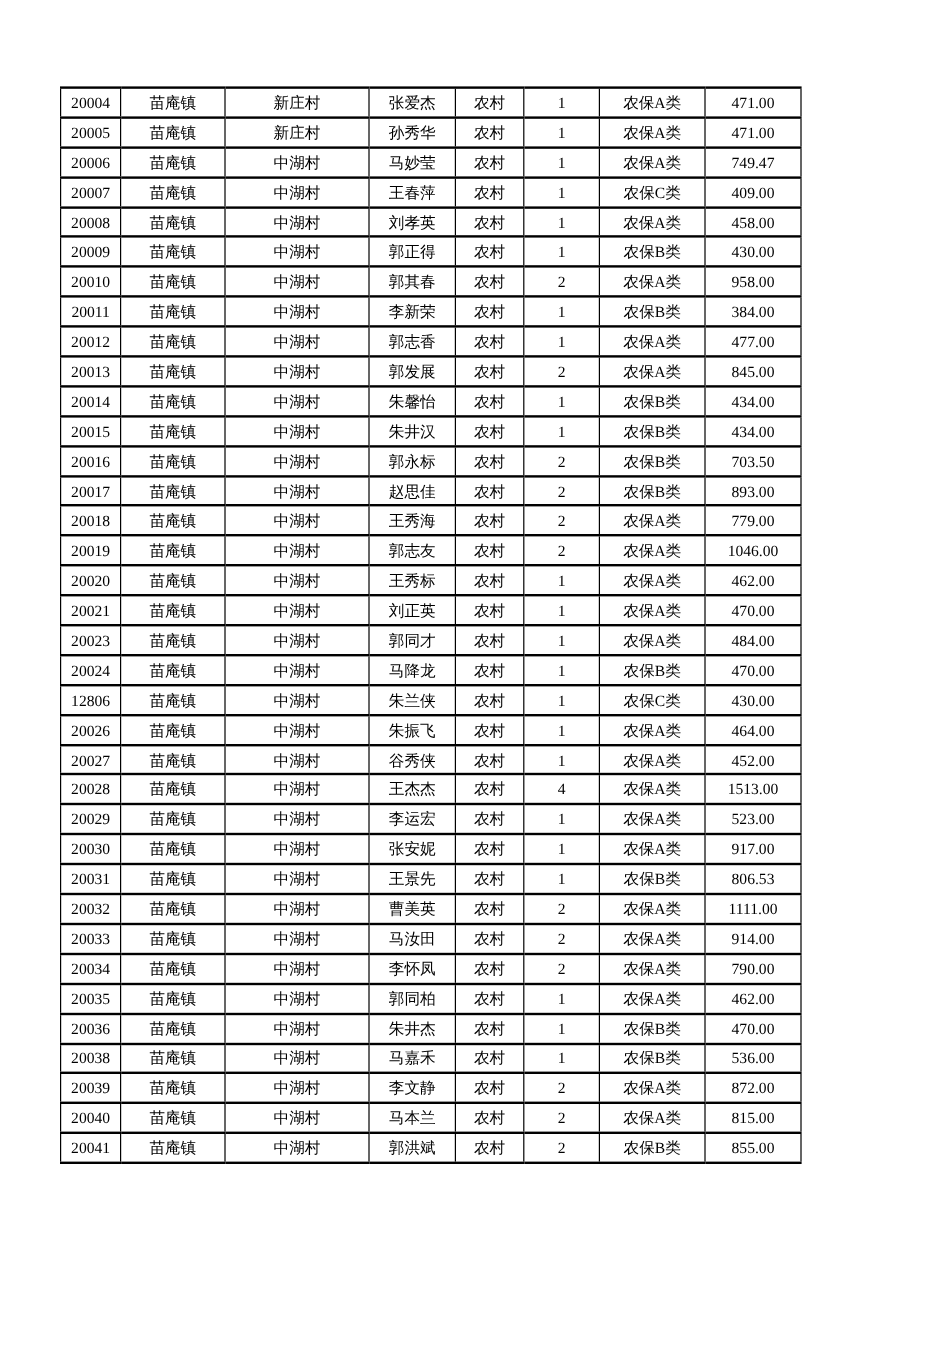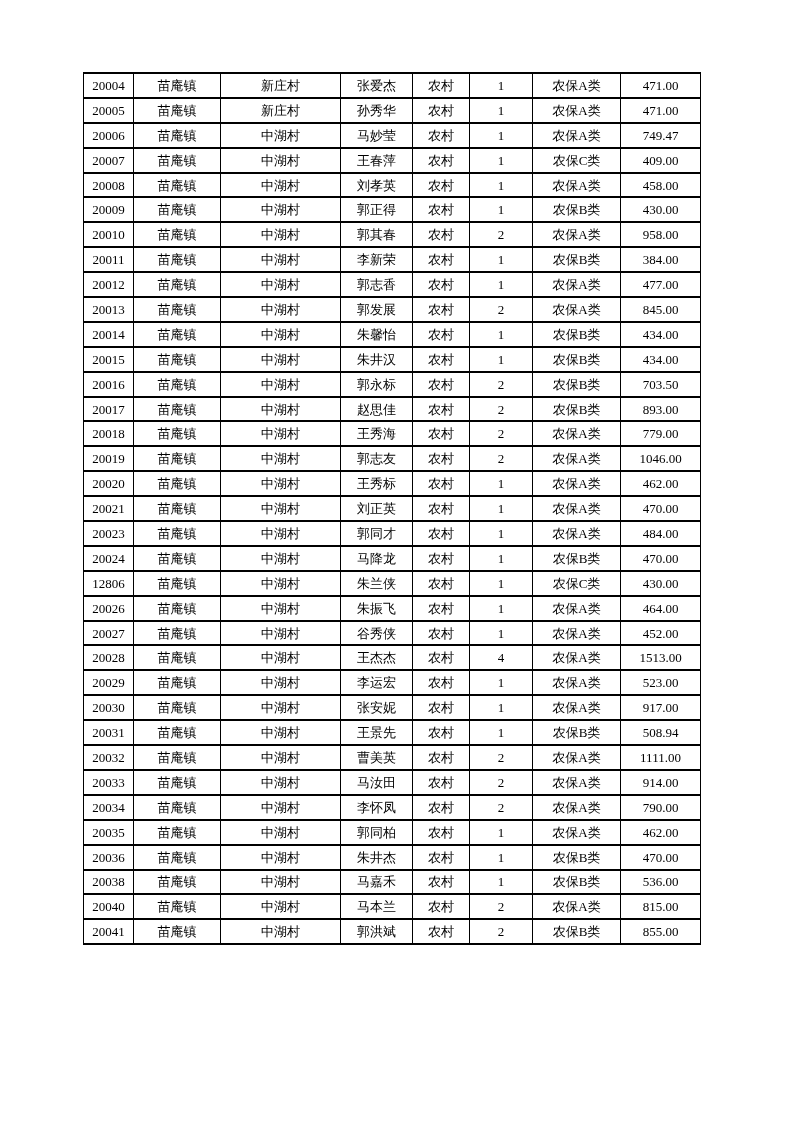--- a/index.html
+++ b/index.html
@@ -10,21 +10,21 @@
     width: 793px;
     height: 1122px;
     background: #ffffff;
     position: relative;
     font-family: "Liberation Serif", "DejaVu Serif", serif;
     color: #000000;
     overflow: hidden;
   }
   .sheet {
     position: absolute;
-    left: 83px;
+    left: 50px;
     top: 72px;
     border-radius: 31px;
   }
   table.records {
     border-collapse: collapse;
     table-layout: fixed;
     width: 617px;
   }
   table.records td {
     border-left: 1px solid #000000;
@@ -326,21 +326,21 @@
           <td>917.00</td>
         </tr>
         <tr>
           <td>20031</td>
           <td>苗庵镇</td>
           <td>中湖村</td>
           <td>王景先</td>
           <td>农村</td>
           <td>1</td>
           <td>农保B类</td>
-          <td>508.94</td>
+          <td>806.53</td>
         </tr>
         <tr>
           <td>20032</td>
           <td>苗庵镇</td>
           <td>中湖村</td>
           <td>曹美英</td>
           <td>农村</td>
           <td>2</td>
           <td>农保A类</td>
           <td>1111.00</td>
@@ -387,20 +387,30 @@
         </tr>
         <tr>
           <td>20038</td>
           <td>苗庵镇</td>
           <td>中湖村</td>
           <td>马嘉禾</td>
           <td>农村</td>
           <td>1</td>
           <td>农保B类</td>
           <td>536.00</td>
+        </tr>
+        <tr>
+          <td>20039</td>
+          <td>苗庵镇</td>
+          <td>中湖村</td>
+          <td>李文静</td>
+          <td>农村</td>
+          <td>2</td>
+          <td>农保A类</td>
+          <td>872.00</td>
         </tr>
         <tr>
           <td>20040</td>
           <td>苗庵镇</td>
           <td>中湖村</td>
           <td>马本兰</td>
           <td>农村</td>
           <td>2</td>
           <td>农保A类</td>
           <td>815.00</td>

